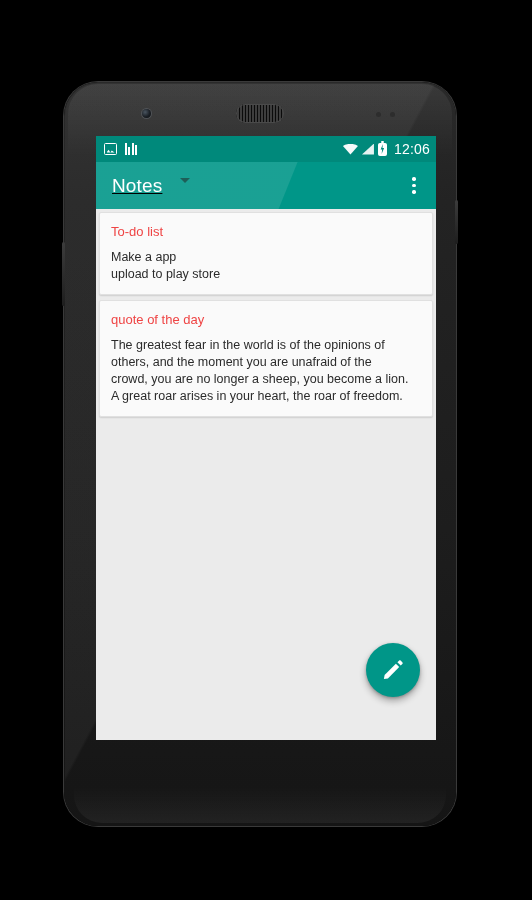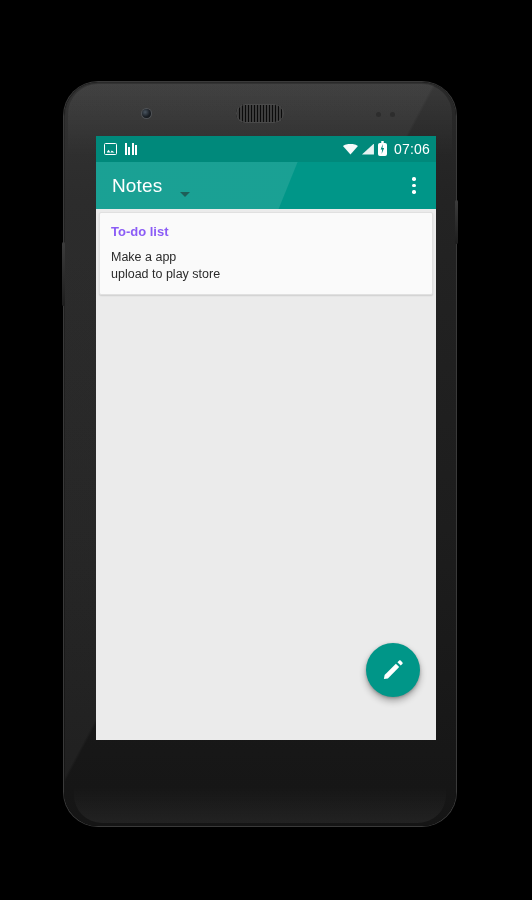--- a/index.html
+++ b/index.html
@@ -214,24 +214,25 @@
     overflow: hidden;
   }
   .toolbar-sheen {
     position: absolute;
     inset: 0;
     background: linear-gradient(112deg, rgba(255,255,255,0.10) 0%, rgba(255,255,255,0.10) 56%, rgba(255,255,255,0.0) 56.3%, rgba(255,255,255,0.0) 100%);
     pointer-events: none;
   }
   .spinner {
     display: flex;
-    align-items: flex-end;
+    align-items: flex-start;
     gap: 18px;
     position: relative;
     z-index: 2;
+    text-decoration: underline;
   }
   .spinner-label {
     color: #ffffff;
     font-size: 19px;
     letter-spacing: 0.15px;
   }
   .caret-down {
     width: 0; height: 0;
     border-left: 5.5px solid transparent;
     border-right: 5.5px solid transparent;
@@ -268,22 +269,22 @@
   .note-card {
     background: #fafafa;
     border: 1px solid #e0e0e0;
     border-radius: 2px;
     margin-bottom: 5px;
     padding: 10px 11px 11px 11px;
     box-shadow: 0 1px 1.5px rgba(0,0,0,0.12);
   }
   .note-title {
     font-size: 13px;
-    font-weight: bold;
-    color: #8b5cf6;
+    font-weight: normal;
+    color: #ef4444;
     line-height: 17px;
     white-space: pre-wrap;
     min-height: 17px;
   }
   .note-body {
     font-size: 12.5px;
     color: #2b2b2b;
     line-height: 17px;
     white-space: pre-wrap;
     margin-top: 9px;
@@ -329,21 +330,21 @@
             <i></i>
             <i></i>
             <i></i>
             <i></i>
           </span>
       </div>
       <div class="sb-right">
         <span class="ic-wifi"></span>
         <span class="ic-signal"></span>
         <span class="ic-battery"></span>
-        <span class="sb-clock">07:06</span>
+        <span class="sb-clock">12:06</span>
       </div>
     </div>
 
     <div class="toolbar">
       <div class="toolbar-sheen"></div>
       <div class="spinner">
         <span class="spinner-label">Notes</span>
         <span class="caret-down"></span>
       </div>
       <div class="overflow-btn">
@@ -354,20 +355,27 @@
     </div>
 
     <div class="notes-list">
 
       <div class="note-card">
         <div class="note-title">To-do list</div>
         <div class="note-body">Make a app
 upload to play store</div>
       </div>
 
+      <div class="note-card">
+        <div class="note-title">quote of the day</div>
+        <div class="note-body">The greatest fear in the world is of the opinions of
+others, and the moment you are unafraid of the
+crowd, you are no longer a sheep, you become a lion.
+A great roar arises in your heart, the roar of freedom.</div>
+      </div>
 
 
       <div class="fab">
         <svg class="ic-pencil" viewBox="0 0 24 24">
           <path fill="#ffffff" d="M3.6 17.1L14.9 5.8l3.3 3.3L6.9 20.4l-4 0.7z"></path>
           <path fill="#ffffff" d="M16.4 4.3l1.6-1.6c0.5-0.5 1.3-0.5 1.8 0l1.5 1.5c0.5 0.5 0.5 1.3 0 1.8l-1.6 1.6z"></path>
         </svg>
       </div>
     </div>
 

